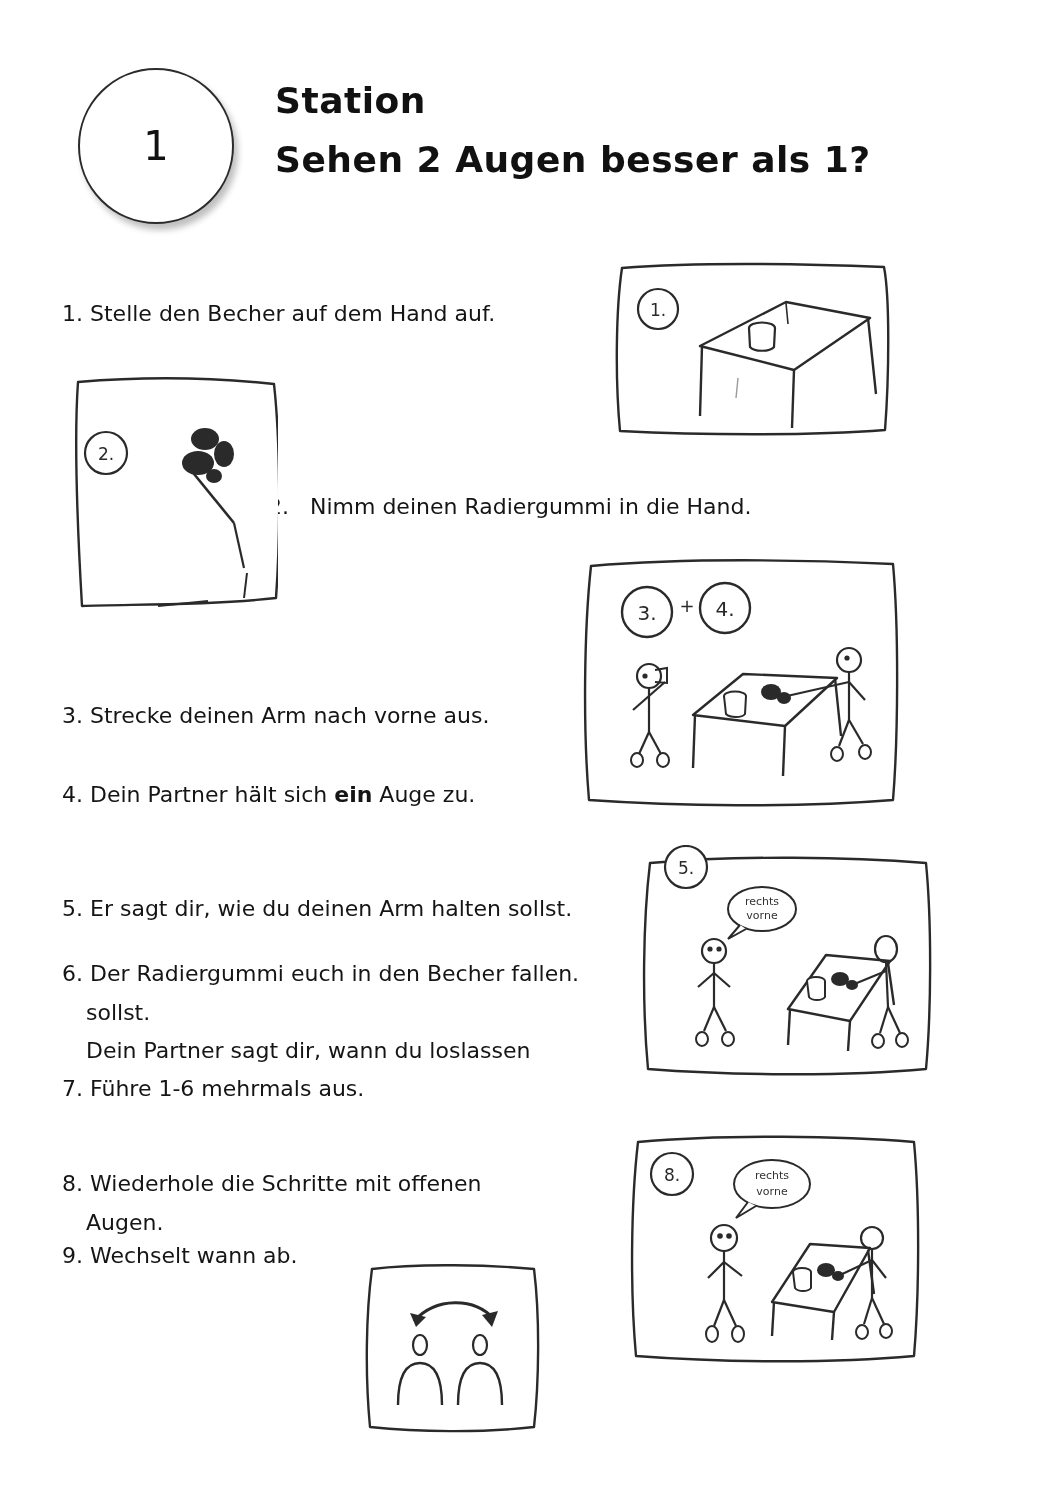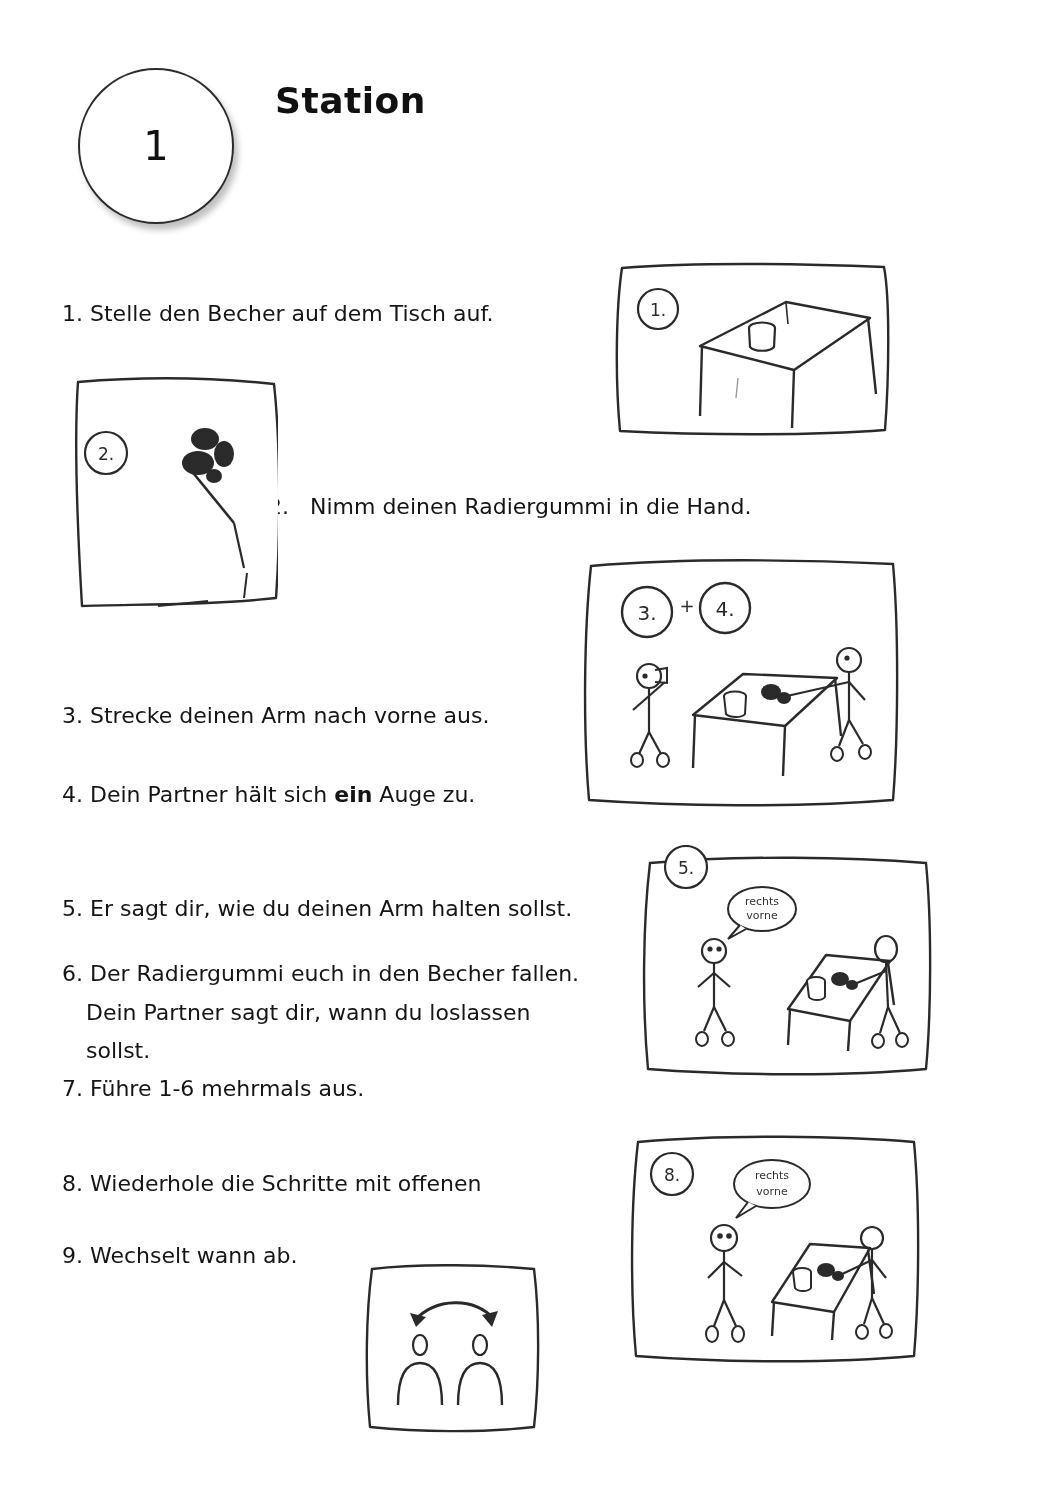--- a/index.html
+++ b/index.html
@@ -82,25 +82,26 @@
 </style>
 </head>
 <body>
 
 <div class="station-badge">
   <span class="num">1</span>
 </div>
 
 <div class="title-block">
   <div class="title-line1">Station</div>
+  <div class="title-line2">Sehen 2 Augen besser als 1?</div>
 </div>
 
 <div class="step" style="left:62px; top:295px; width:520px;">
   <span class="num">1.</span>
-  <span>Stelle den Becher auf dem Tisch auf.</span>
+  <span>Stelle den Becher auf dem Hand auf.</span>
 </div>
 
 <div class="step" style="left:268px; top:488px; width:560px;">
   <span class="num">2.</span>
   &nbsp;
   <span>Nimm deinen Radiergummi in die Hand.</span>
 </div>
 
 <div class="step" style="left:62px; top:697px; width:520px;">
   <span class="num">3.</span>
@@ -115,34 +116,35 @@
 <div class="step" style="left:62px; top:890px; width:580px;">
   <span class="num">5.</span>
   <span>Er sagt dir, wie du deinen Arm halten sollst.</span>
 </div>
 
 <div class="step" style="left:62px; top:955px; width:580px;">
   <div>
     <span class="num">6.</span>
     <span>Der Radiergummi euch in den Becher fallen.</span>
   </div>
+  <div style="padding-left:24px;">sollst.</div>
   <div style="padding-left:24px;">Dein Partner sagt dir, wann du loslassen</div>
-  <div style="padding-left:24px;">sollst.</div>
 </div>
 
 <div class="step" style="left:62px; top:1070px; width:520px;">
   <span class="num">7.</span>
   <span>Führe 1-6 mehrmals aus.</span>
 </div>
 
 <div class="step" style="left:62px; top:1165px; width:520px;">
   <div>
     <span class="num">8.</span>
     <span>Wiederhole die Schritte mit offenen</span>
   </div>
+  <div style="padding-left:24px;">Augen.</div>
 </div>
 
 <div class="step" style="left:62px; top:1237px; width:520px;">
   <span class="num">9.</span>
   <span>Wechselt wann ab.</span>
 </div>
 
 <div class="panel" style="left:608px; top:258px;">
   <svg width="290" height="185" viewBox="0 0 290 185">
     <path d="M14,10 C90,4 200,6 276,9 C282,40 281,120 277,172 C200,178 90,177 12,173 C7,120 8,50 14,10 Z" fill="#fff" stroke="#2a2a2a" stroke-width="2.4" stroke-linejoin="round"></path>

